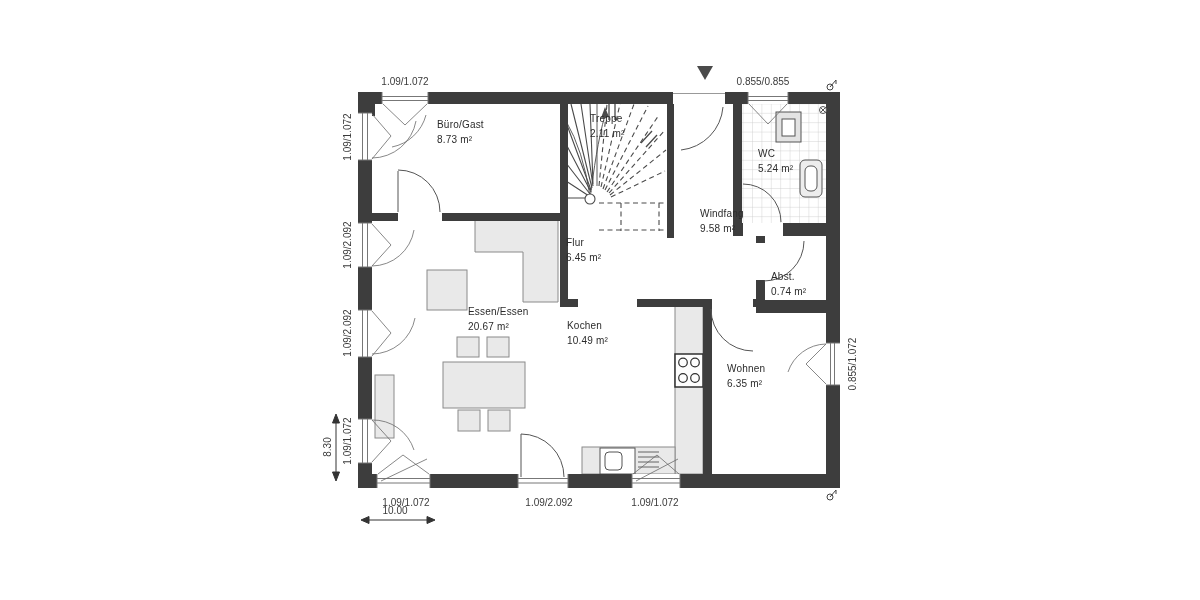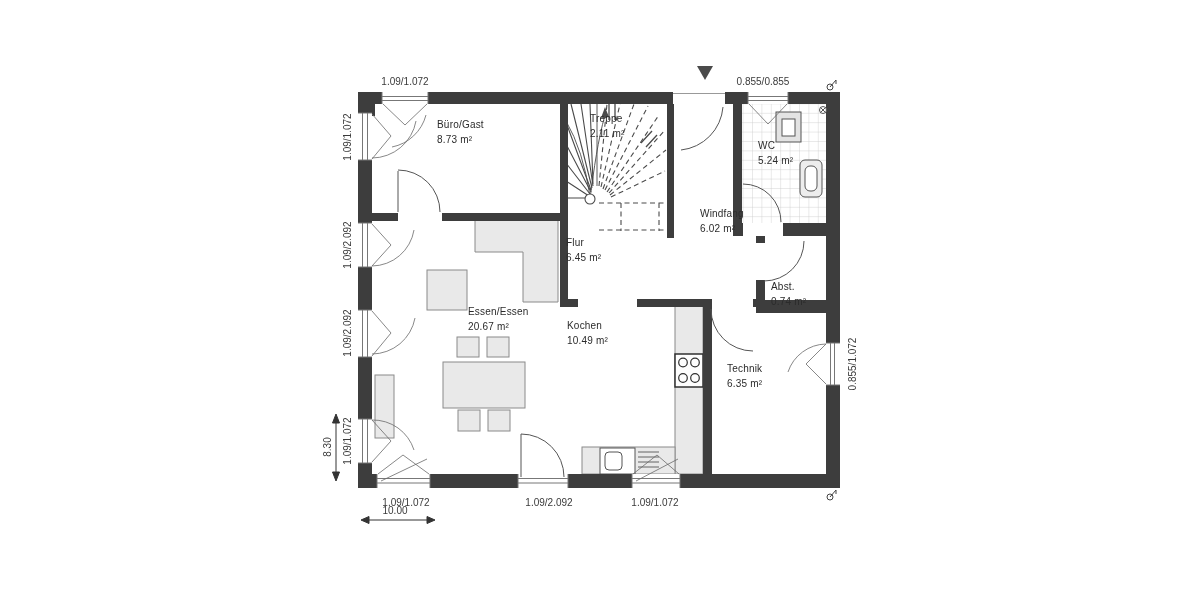--- a/index.html
+++ b/index.html
@@ -203,46 +203,46 @@
 </svg>
 
   <div class="room-label" style="left:437px;top:117px">
     <span>Büro/Gast</span>
     <span>8.73 m²</span>
   </div>
   <div class="room-label" style="left:590px;top:111px">
     <span>Treppe</span>
     <span>2.11 m²</span>
   </div>
-  <div class="room-label" style="left:758px;top:138px">
+  <div class="room-label" style="left:758px;top:146px">
     <span>WC</span>
     <span>5.24 m²</span>
   </div>
   <div class="room-label" style="left:700px;top:206px">
     <span>Windfang</span>
-    <span>6.02 m²</span>
+    <span>9.58 m²</span>
   </div>
   <div class="room-label" style="left:566px;top:235px">
     <span>Flur</span>
     <span>6.45 m²</span>
   </div>
-  <div class="room-label" style="left:771px;top:279px">
+  <div class="room-label" style="left:771px;top:269px">
     <span>Abst.</span>
     <span>0.74 m²</span>
   </div>
   <div class="room-label" style="left:468px;top:304px">
     <span>Essen/Essen</span>
     <span>20.67 m²</span>
   </div>
   <div class="room-label" style="left:567px;top:318px">
     <span>Kochen</span>
     <span>10.49 m²</span>
   </div>
   <div class="room-label" style="left:727px;top:361px">
-    <span>Technik</span>
+    <span>Wohnen</span>
     <span>6.35 m²</span>
   </div>
 
   <div class="dim" style="left:405px;top:81px">1.09/1.072</div>
   <div class="dim" style="left:763px;top:81px">0.855/0.855</div>
   <div class="dim rot" style="left:347px;top:137px">1.09/1.072</div>
   <div class="dim rot" style="left:347px;top:245px">1.09/2.092</div>
   <div class="dim rot" style="left:347px;top:333px">1.09/2.092</div>
   <div class="dim rot" style="left:347px;top:441px">1.09/1.072</div>
   <div class="dim rot" style="left:327px;top:447px">8.30</div>

